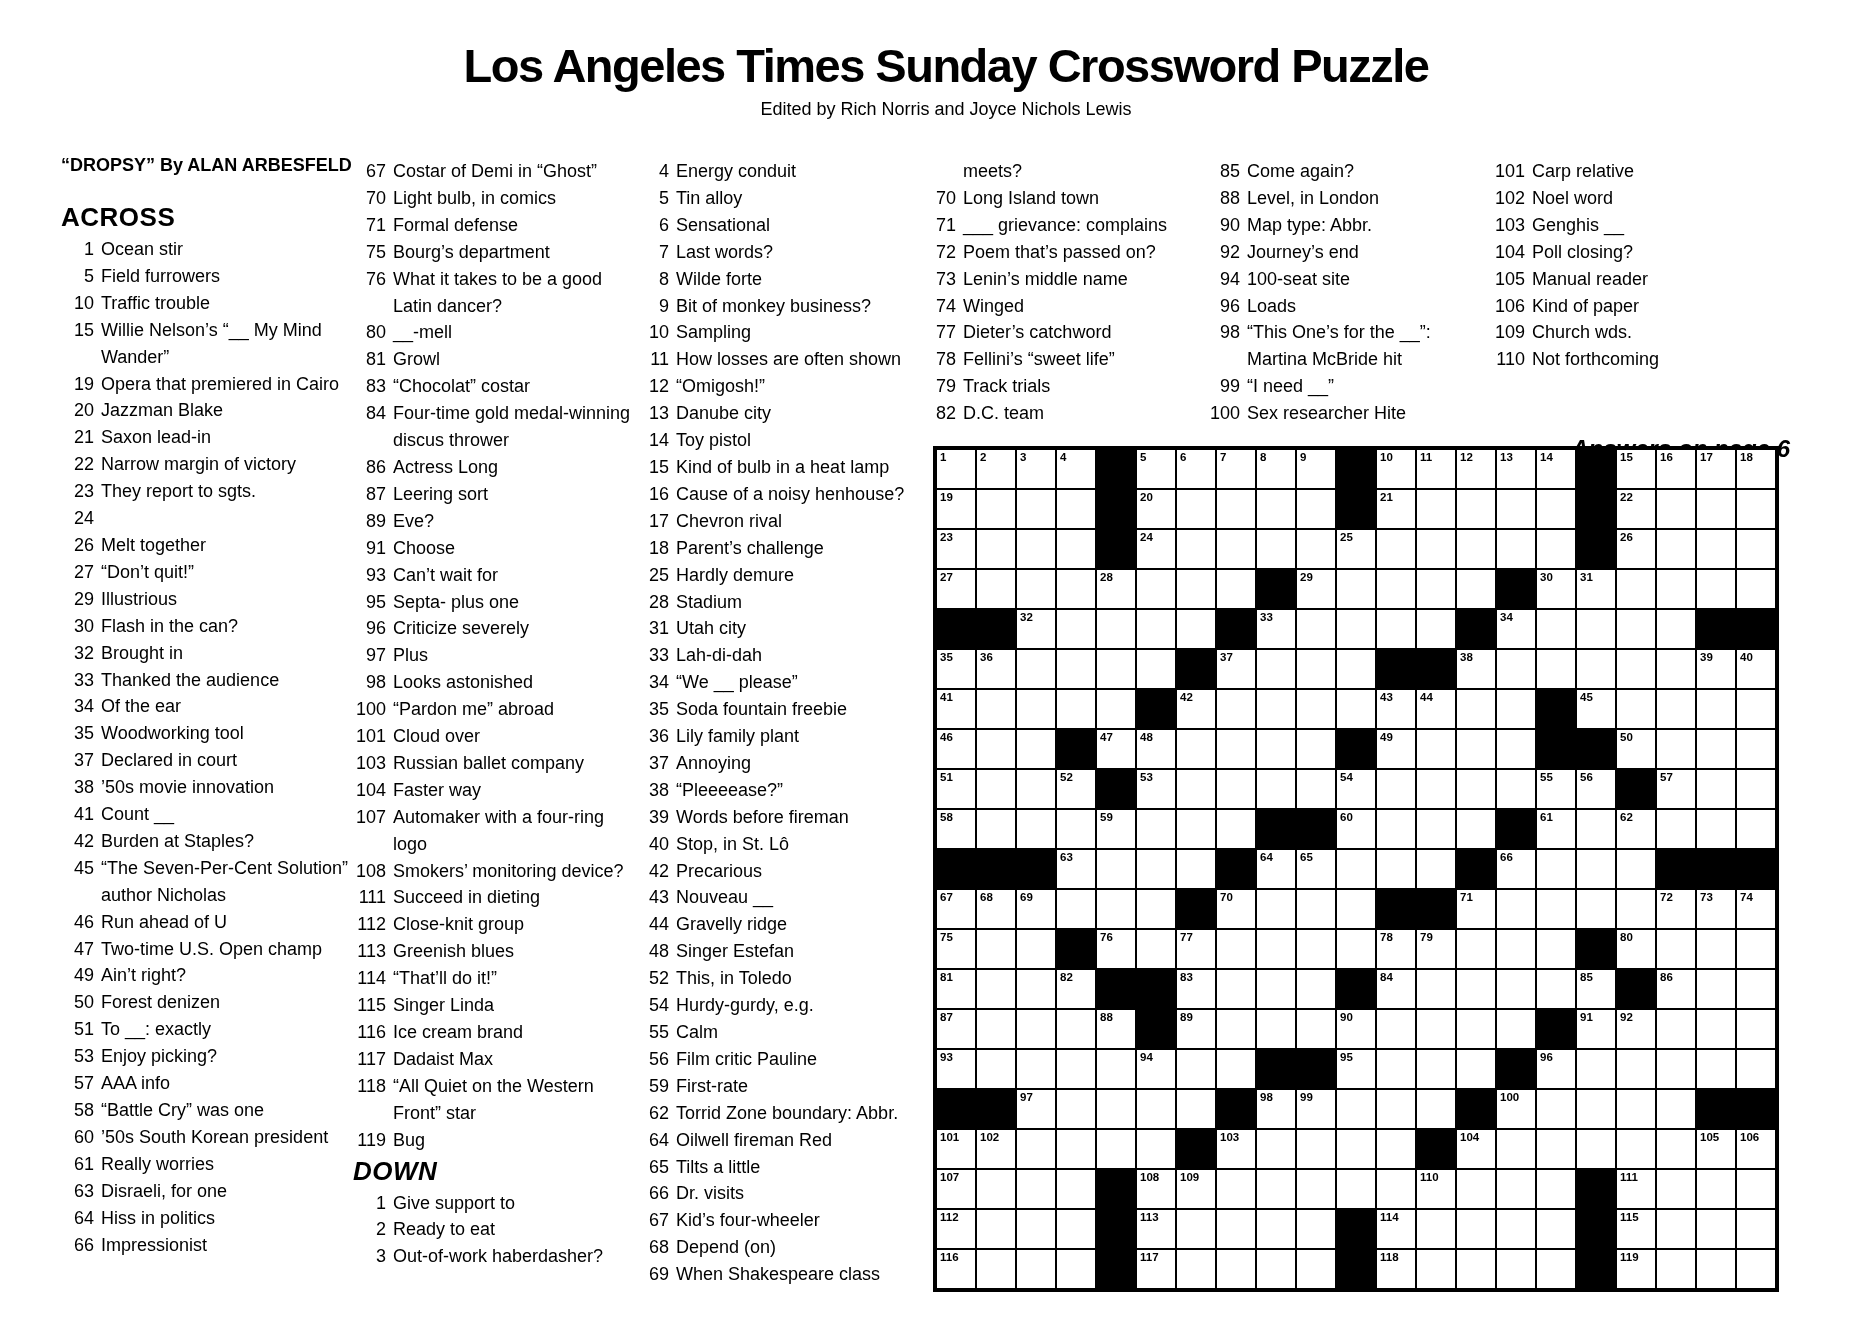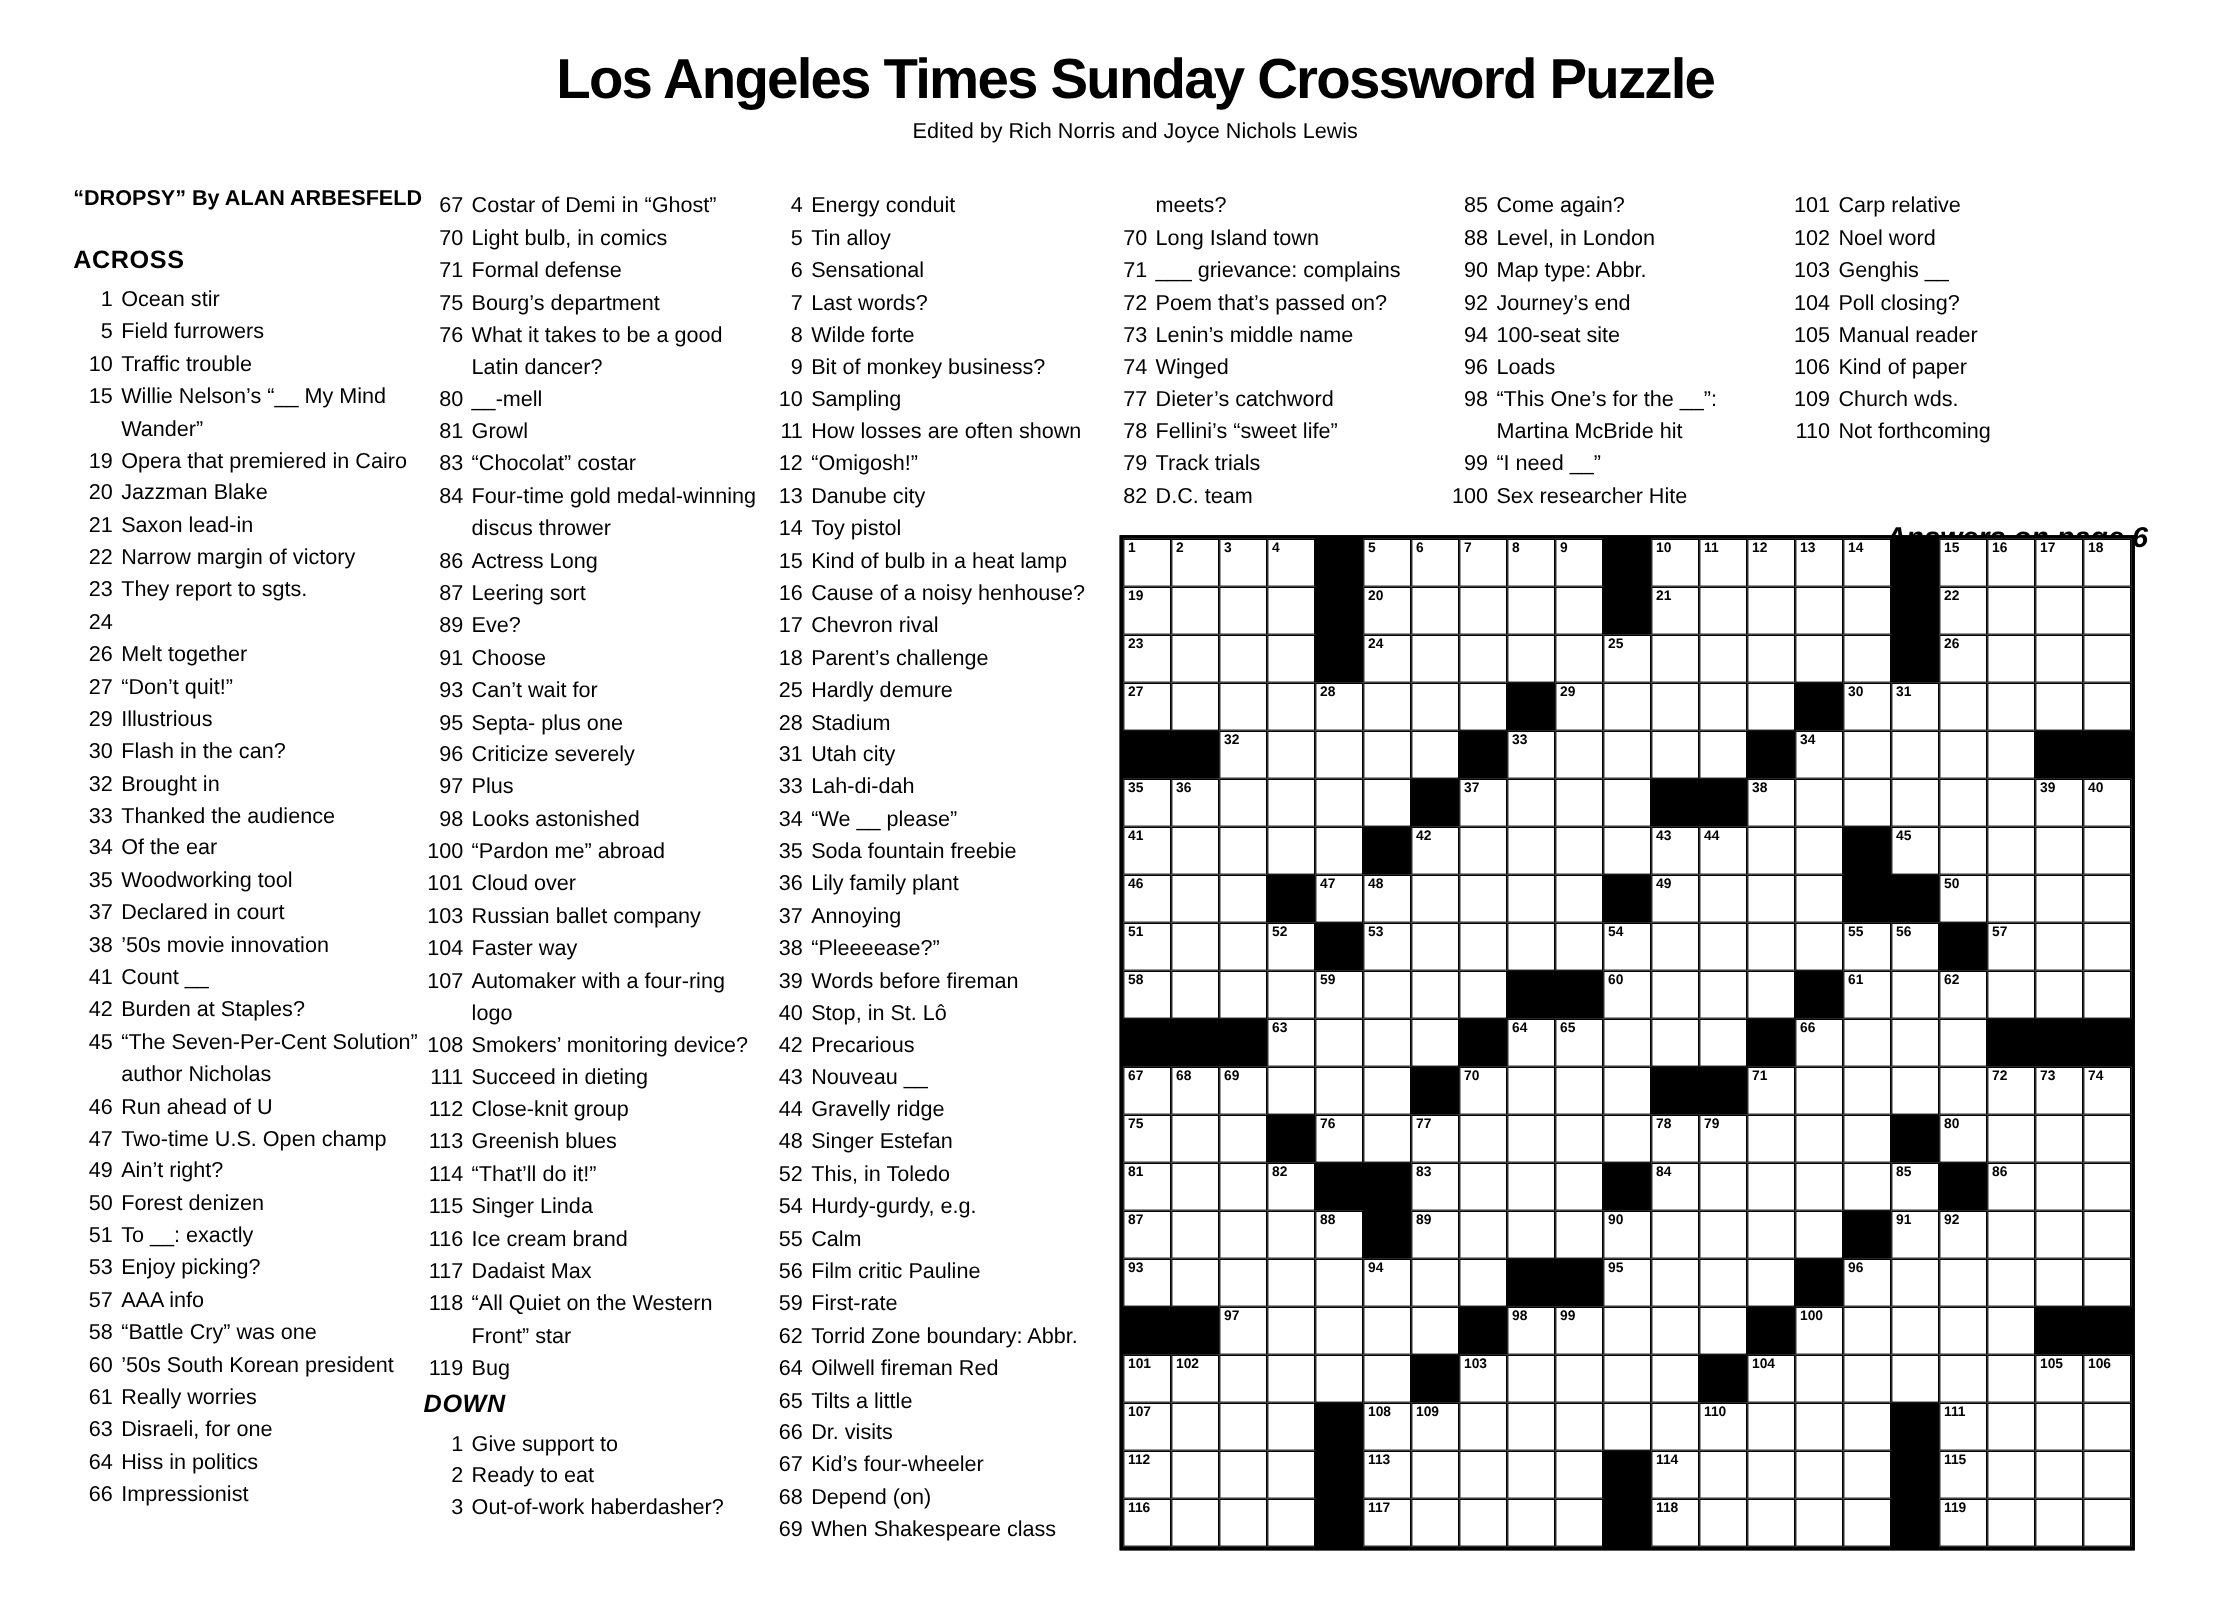--- a/index.html
+++ b/index.html
@@ -10,21 +10,21 @@
   .subtitle{position:absolute;top:99px;left:0;width:100%;text-align:center;
             font-size:18px;font-weight:400;}
   .col{position:absolute;top:158px;width:288px;}
   #col1{left:61px;top:152px;}
   #col2{left:353px;}
   #col3{left:636px;}
   #col4{left:923px;}
   #col5{left:1207px;}
   #col6{left:1492px;width:310px;}
   .byline{font-size:18px;font-weight:700;line-height:27px;margin-bottom:23px;white-space:nowrap;}
-  .sect{font-size:21px;font-weight:700;line-height:30px;margin-bottom:4px;letter-spacing:.5px;}
+  .sect{font-size:26px;font-weight:700;line-height:30px;margin-bottom:4px;letter-spacing:.5px;}
   .sect.down-h{margin-top:2px;font-style:italic;}
   .clue{display:flex;font-size:18px;line-height:26.9px;}
   .cnum{flex:none;width:33px;text-align:right;padding-right:7px;}
   .ctxt{flex:1;}
   .answers{position:absolute;top:404px;left:1480px;width:310px;text-align:right;
            font-size:24px;font-weight:700;font-style:italic;margin-top:31px;}
   .grid{position:absolute;left:933px;top:446px;display:grid;
         grid-template-columns:repeat(21,40px);grid-template-rows:repeat(21,40px);
         border:3px solid #000;background:#000;}
   .cell{position:relative;box-sizing:border-box;background:#fff;border:1px solid #000;}

